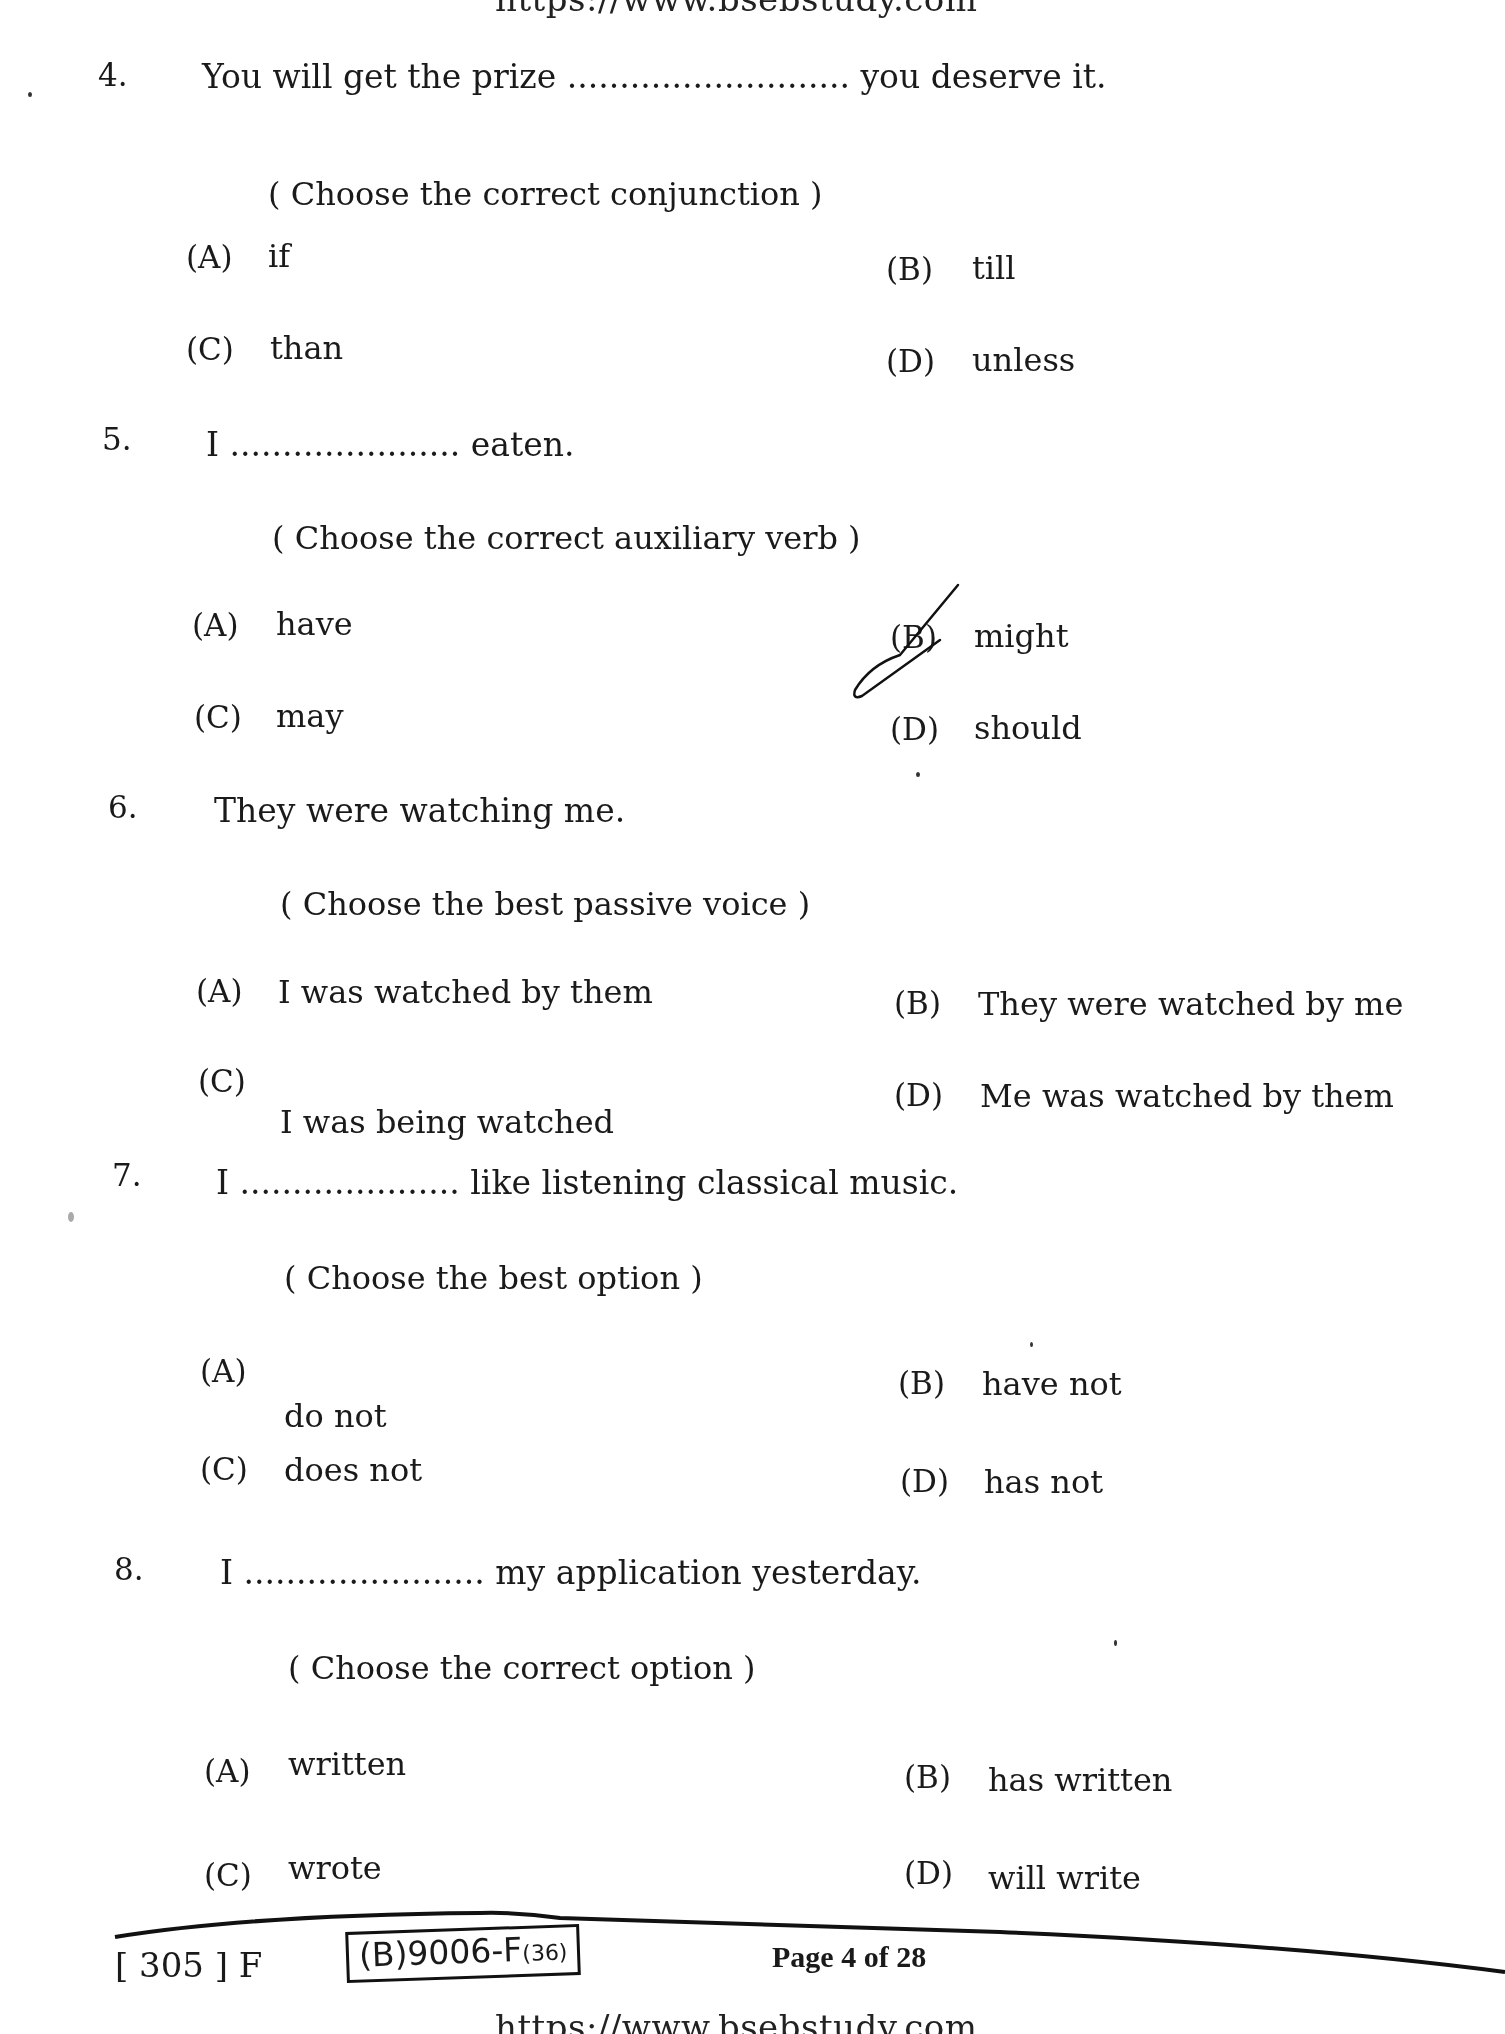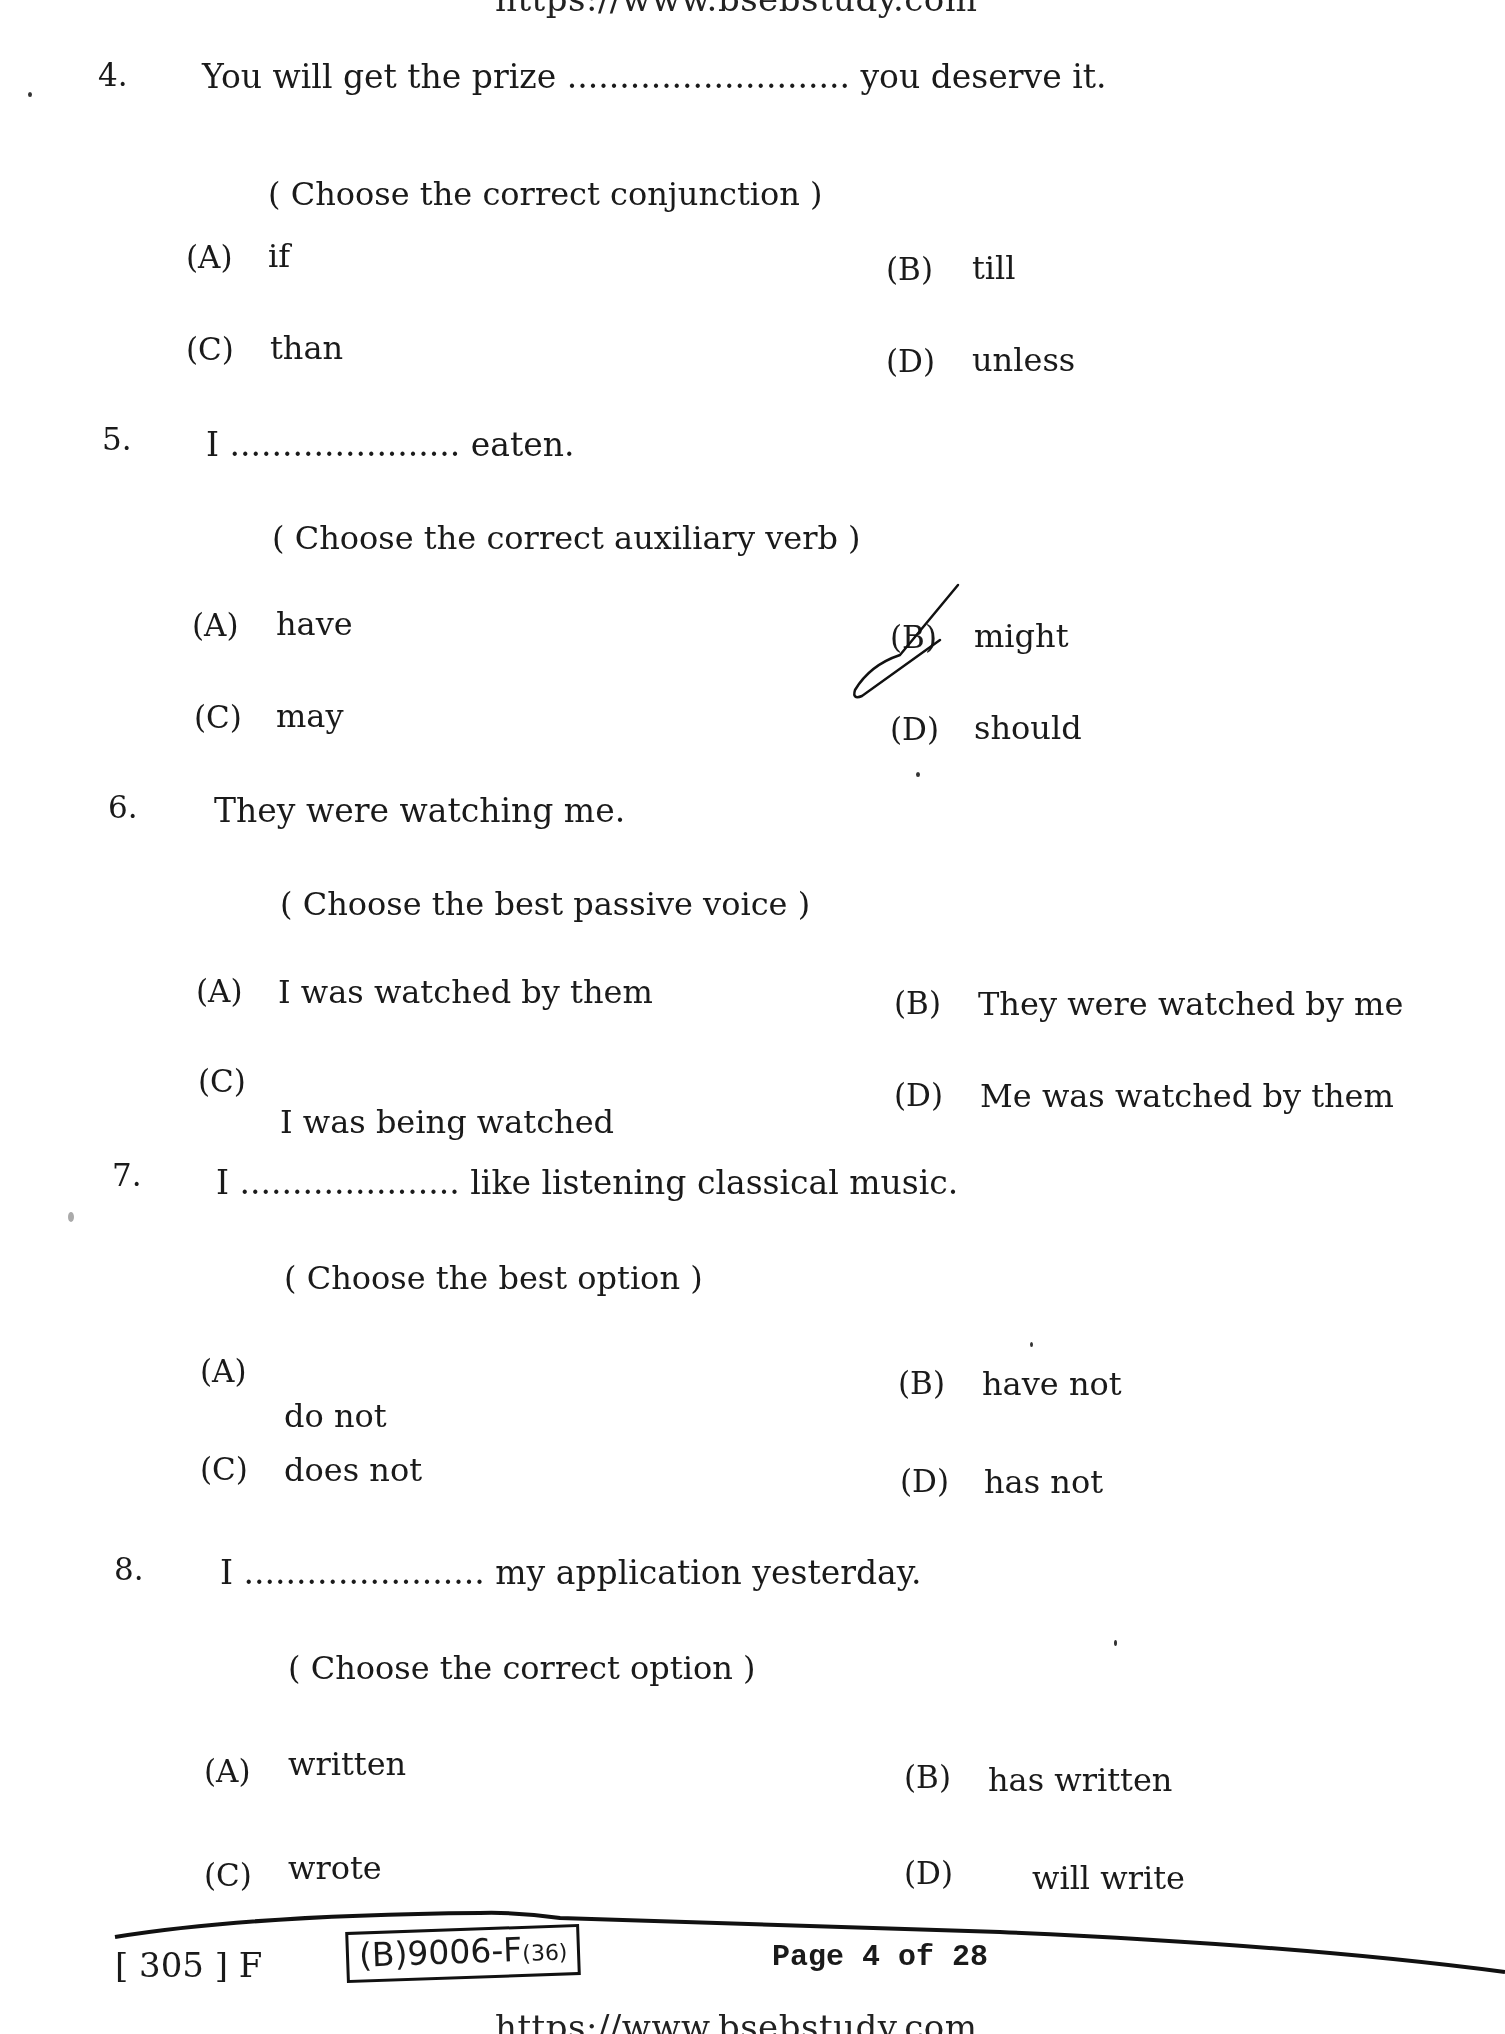--- a/index.html
+++ b/index.html
@@ -9,21 +9,21 @@
     font-family: "DejaVu Serif", "Liberation Serif", serif;
   }
   .abs { position: absolute; white-space: nowrap; line-height: 1; }
   .url { font-size: 34px; color: #222; letter-spacing: 0.5px; }
   .qnum { font-size: 31px; }
   .qtext { font-size: 33px; margin-left: 20px; }
   .instr { font-size: 32px; }
   .opt-letter { font-size: 31px; }
   .opt-text { font-size: 32px; }
   .footer-text { font-size: 34px; }
-  .footer-page { font-size: 30px; font-family: Liberation Mono, monospace; font-weight: bold; }
+  .footer-page { font-size: 30px; font-family: Liberation Serif, serif; font-weight: bold; }
   .code-box {
     border: 3px solid #111; padding: 4px 10px 8px 10px; font-size: 33px;
     font-family: "DejaVu Sans", "Liberation Sans", sans-serif;
   }
   .code-box sub { font-size: 22px; vertical-align: baseline; }
   .speck { position: absolute; background: #333; border-radius: 50%; }
   svg.overlay { position: absolute; left: 0; top: 0; pointer-events: none; }
 </style>
 </head>
 <body>
@@ -90,21 +90,21 @@
   <div class="abs qnum" style="left:114px; top:1554px;">8.</div>
   <div class="abs qtext" style="left:200px; top:1556px;">I ....................... my application yesterday.</div>
   <div class="abs instr" style="left:288px; top:1652px;">( Choose the correct option )</div>
   <div class="abs opt-letter" style="left:204px; top:1756px;">(A)</div>
   <div class="abs opt-text" style="left:288px; top:1748px;">written</div>
   <div class="abs opt-letter" style="left:904px; top:1762px;">(B)</div>
   <div class="abs opt-text" style="left:988px; top:1764px;">has written</div>
   <div class="abs opt-letter" style="left:204px; top:1860px;">(C)</div>
   <div class="abs opt-text" style="left:288px; top:1852px;">wrote</div>
   <div class="abs opt-letter" style="left:904px; top:1858px;">(D)</div>
-  <div class="abs opt-text" style="left:988px; top:1862px;margin-left:44px;">will write</div>
+  <div class="abs opt-text" style="left:988px; top:1862px;">will write</div>
 </div>
 
 <svg class="overlay" width="1505" height="2034">
   <path d="M 958 585 L 900 655 Q 870 665 855 690 Q 852 700 862 696 L 940 640" fill="none" stroke="#111" stroke-width="2.5" stroke-linecap="round"></path>
   <path d="M 115 1937 Q 250 1915 480 1913 Q 520 1912 560 1918 Q 800 1925 1000 1932 Q 1300 1945 1505 1972" fill="none" stroke="#111" stroke-width="4"></path>
 </svg>
 
 <div class="speck" style="left:28px; top:92px; width:4px; height:5px;"></div>
 <div class="speck" style="left:916px; top:772px; width:4px; height:5px;"></div>
 <div class="speck" style="left:1030px; top:1342px; width:3px; height:5px;"></div>

